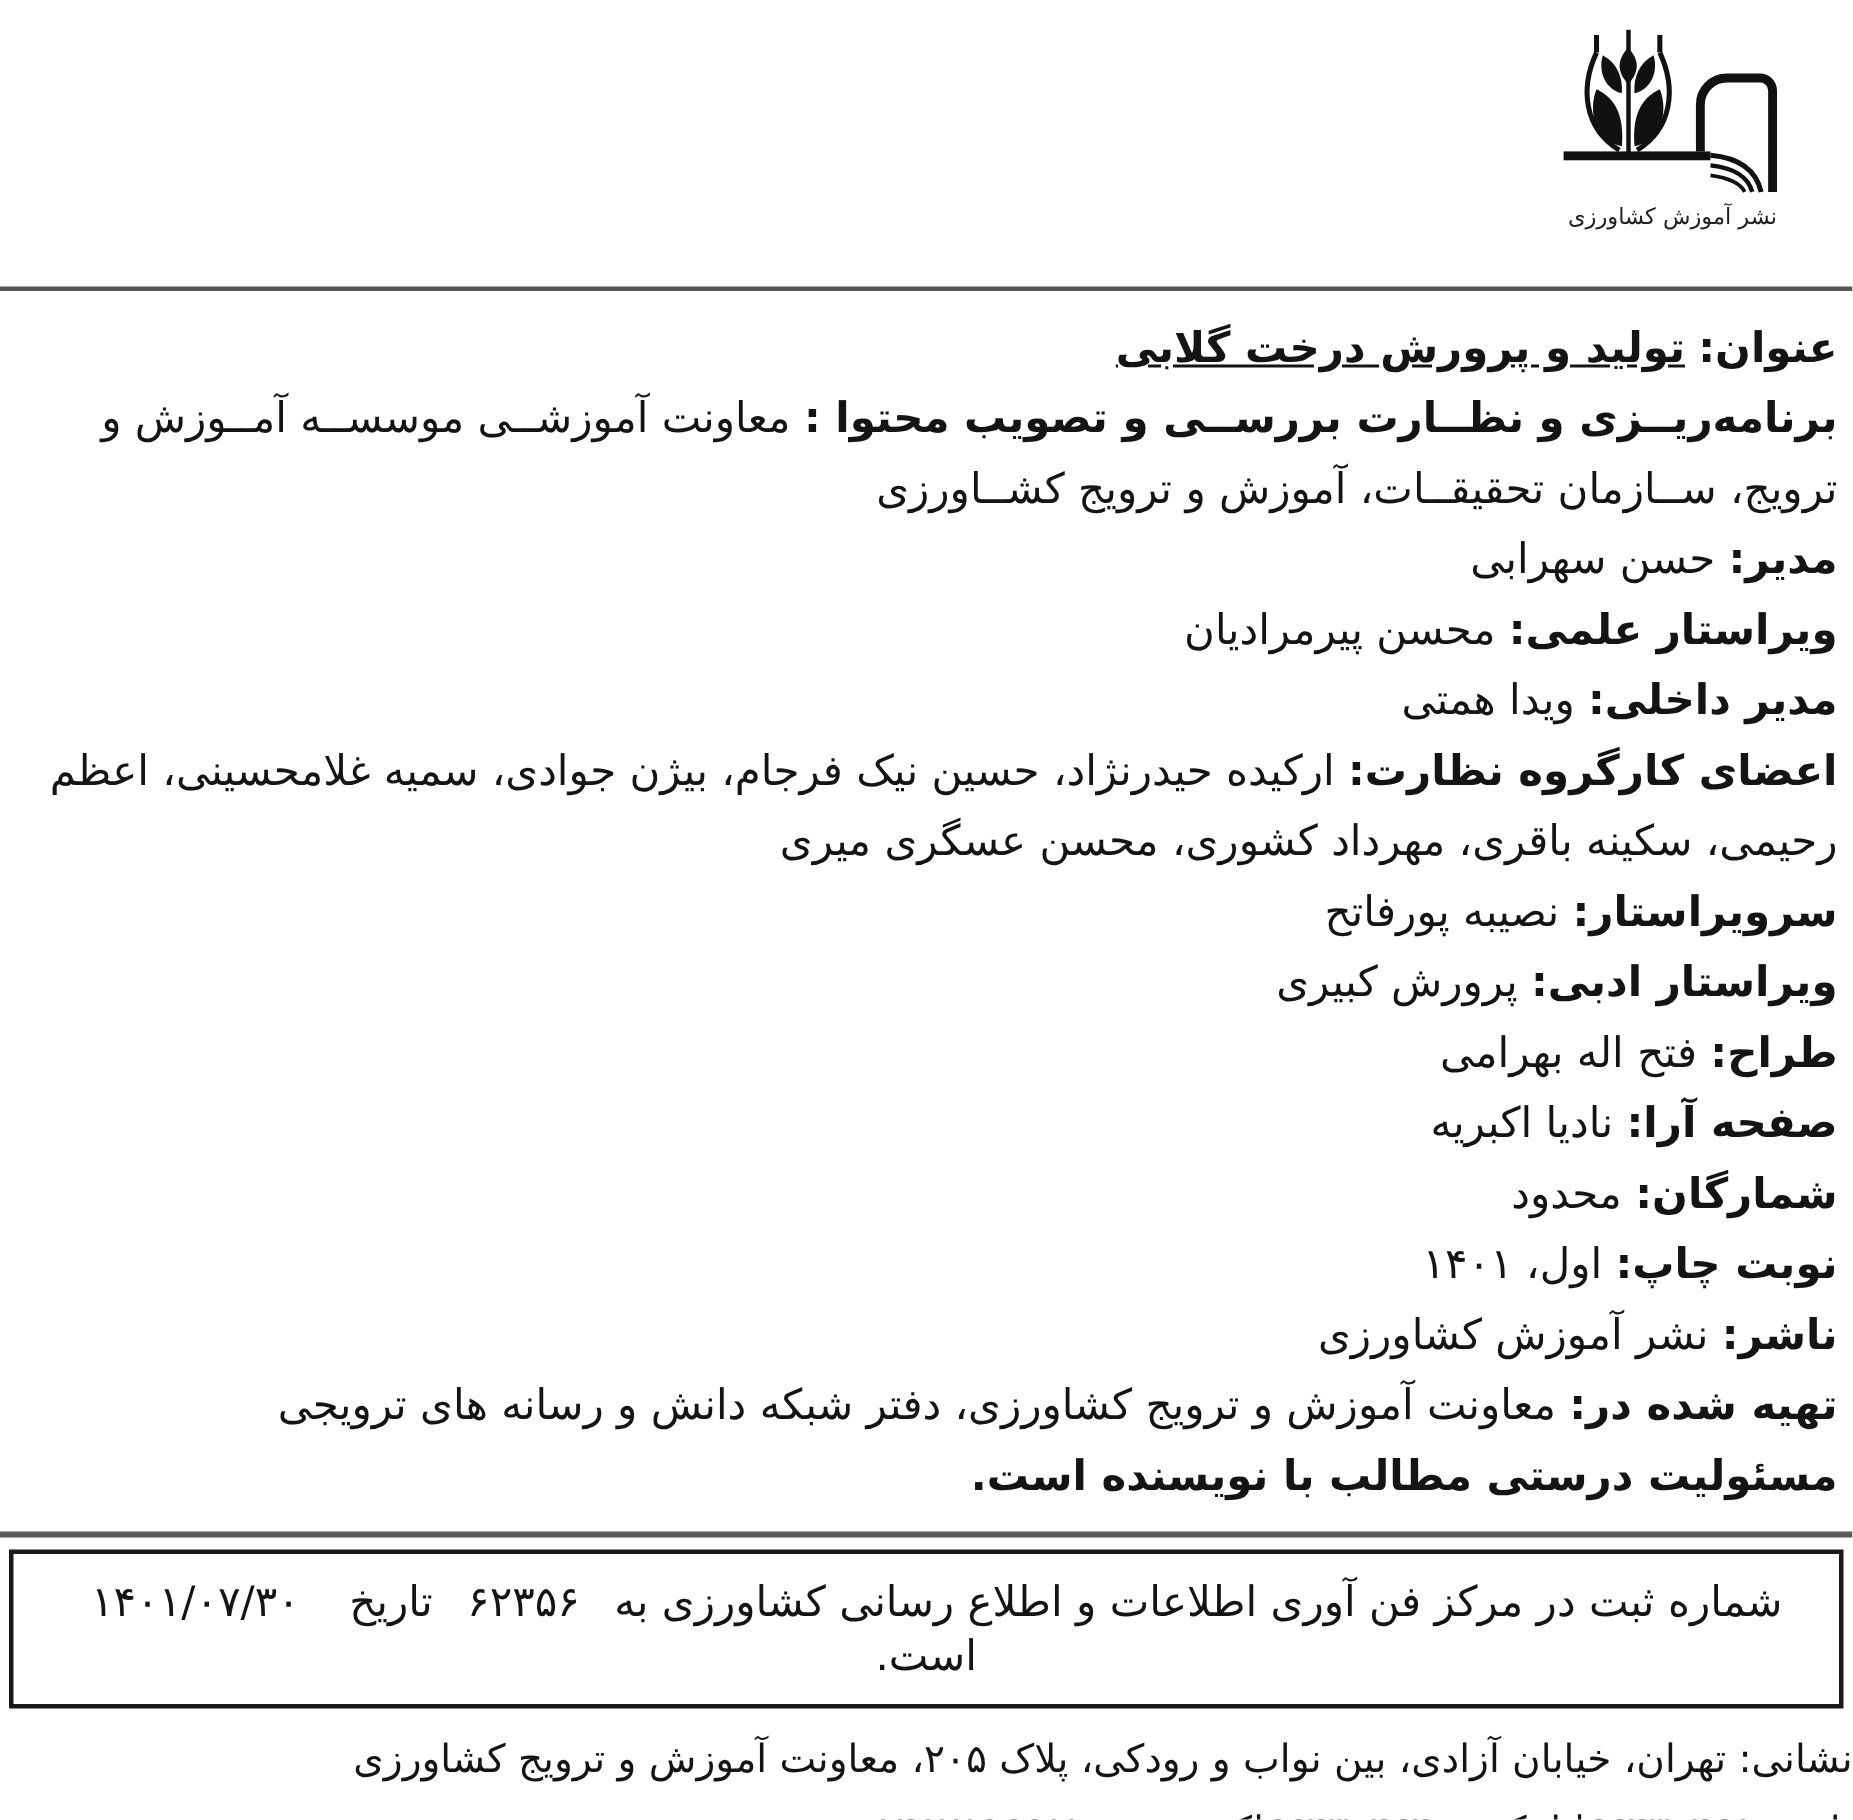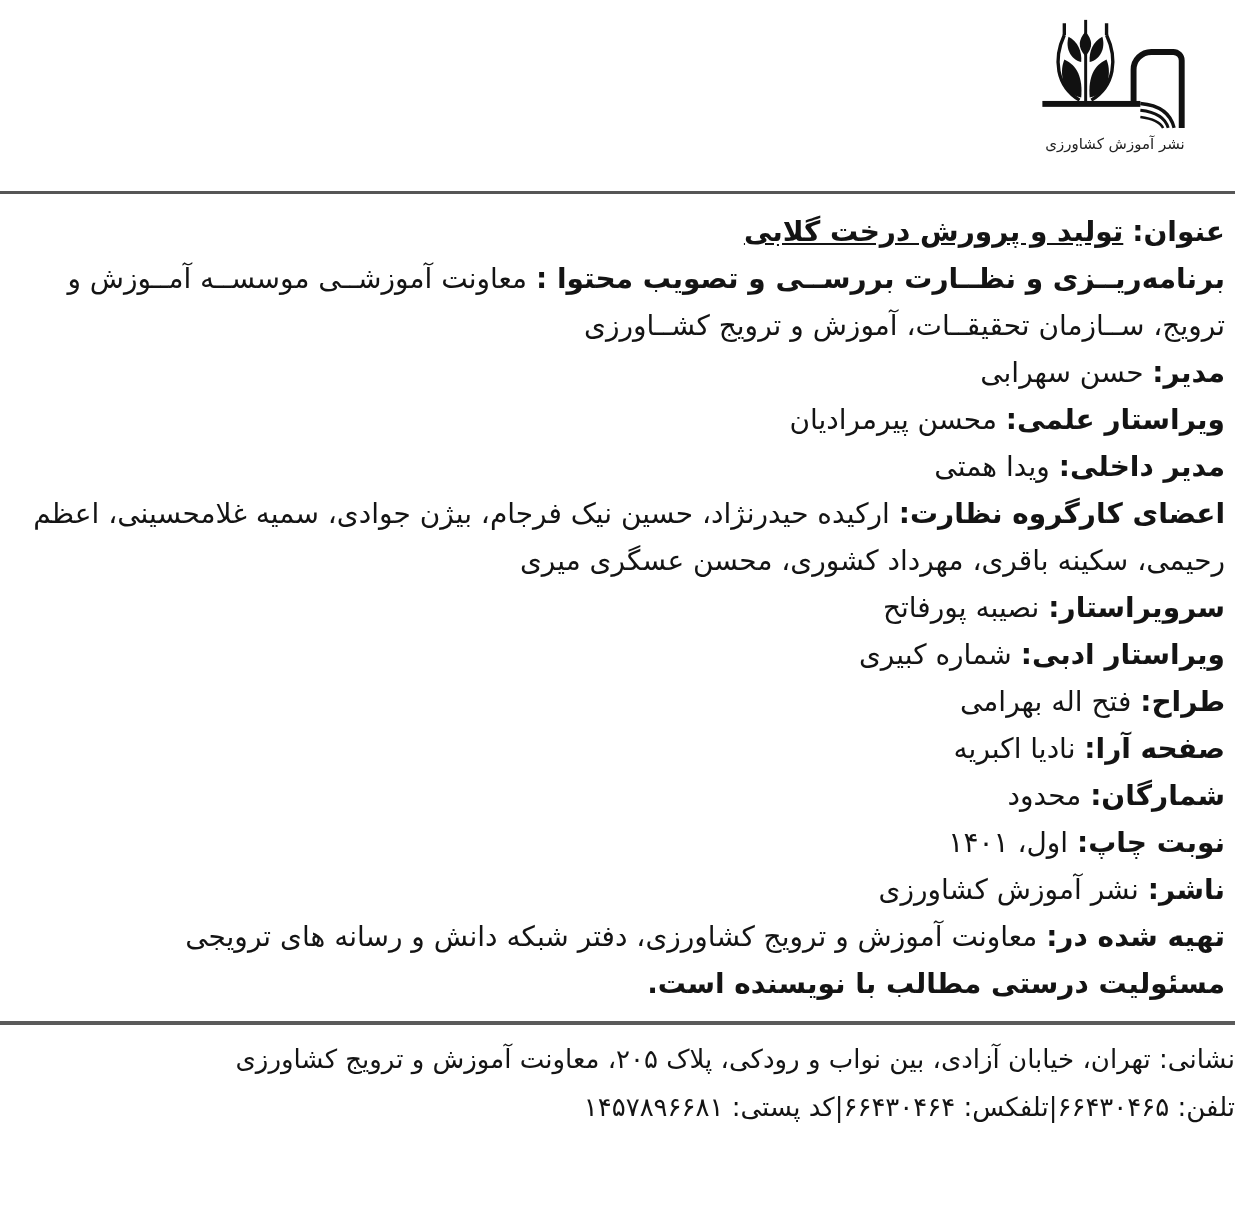--- a/index.html
+++ b/index.html
@@ -107,21 +107,21 @@
     <div class="row">
       <span class="lab">اعضای کارگروه نظارت:</span>
       <span class="val">ارکیده حیدرنژاد، حسین نیک فرجام، بیژن جوادی، سمیه غلامحسینی، اعظم رحیمی، سکینه باقری، مهرداد کشوری، محسن عسگری میری</span>
     </div>
     <div class="row">
       <span class="lab">سرویراستار:</span>
       <span class="val">نصیبه پورفاتح</span>
     </div>
     <div class="row">
       <span class="lab">ویراستار ادبی:</span>
-      <span class="val">شماره کبیری</span>
+      <span class="val">پرورش کبیری</span>
     </div>
     <div class="row">
       <span class="lab">طراح:</span>
       <span class="val">فتح اله بهرامی</span>
     </div>
     <div class="row">
       <span class="lab">صفحه آرا:</span>
       <span class="val">نادیا اکبریه</span>
     </div>
     <div class="row">
@@ -141,19 +141,26 @@
       <span class="val">معاونت آموزش و ترویج کشاورزی، دفتر شبکه دانش و رسانه های ترویجی</span>
     </div>
     <div class="row b-all">
       <span class="lab">مسئولیت درستی مطالب با نویسنده است.</span>
       <span class="val"></span>
     </div>
   </div>
 
   <div class="reg-divider"></div>
 
+  <div class="reg-box">
+    <span>شماره ثبت در مرکز فن آوری اطلاعات و اطلاع رسانی کشاورزی به</span>
+    <span class="num">۶۲۳۵۶</span>
+    <span class="gap">تاریخ</span>
+    <span class="num">۱۴۰۱/۰۷/۳۰</span>
+    <span>است.</span>
+  </div>
 
   <div class="footer">
     <div class="footer-line">نشانی: تهران، خیابان آزادی، بین نواب و رودکی، پلاک ۲۰۵، معاونت آموزش و ترویج کشاورزی</div>
     <div class="footer-line">تلفن: ۶۶۴۳۰۴۶۵|تلفکس: ۶۶۴۳۰۴۶۴|کد پستی: ۱۴۵۷۸۹۶۶۸۱</div>
   </div>
 
 </div>
 
 </body></html>

